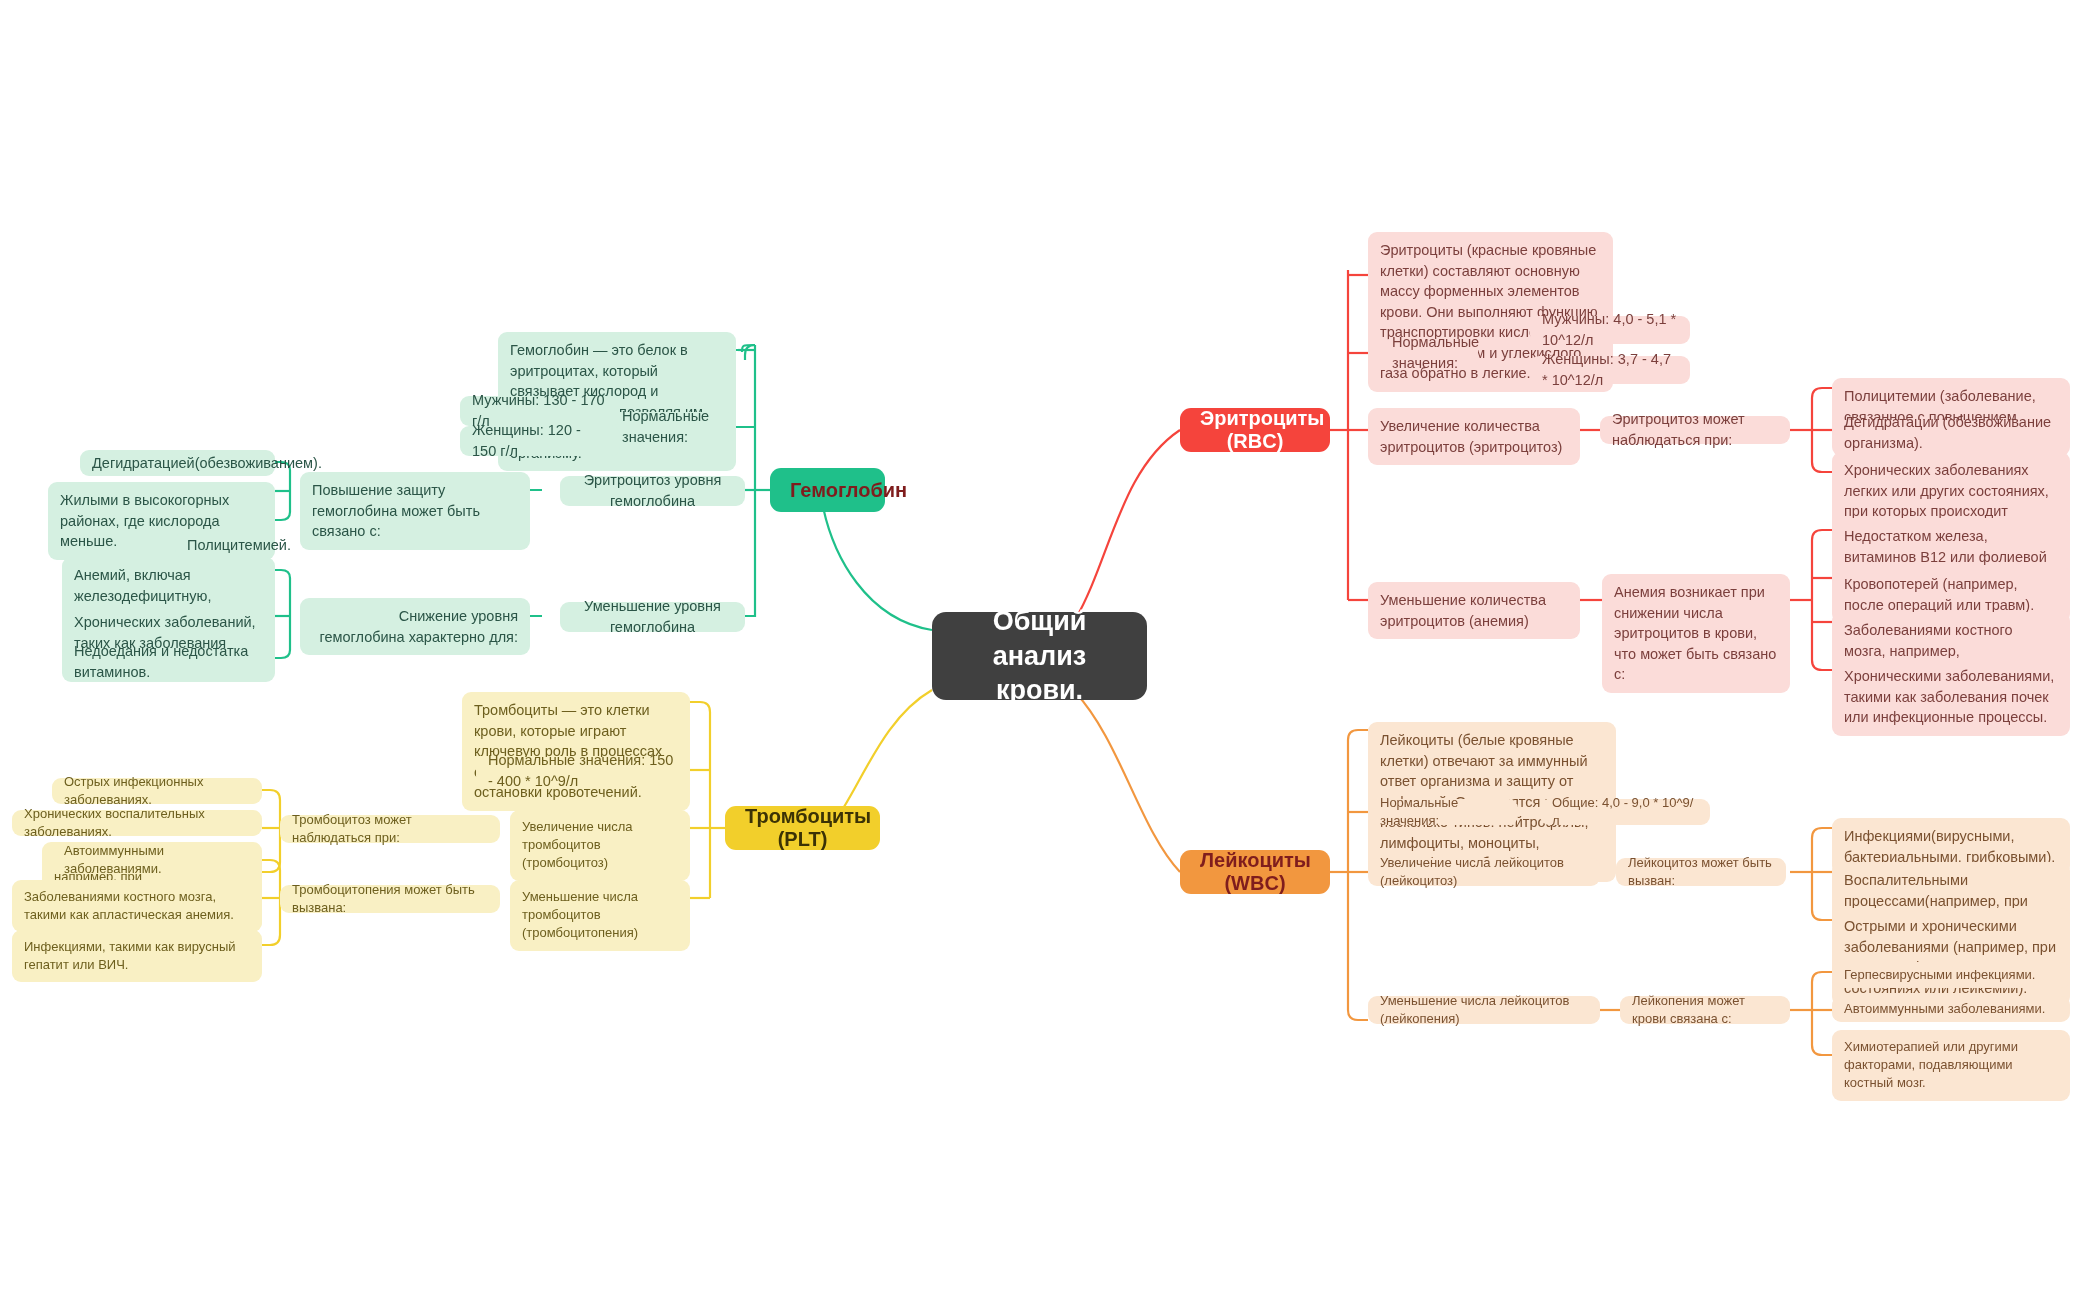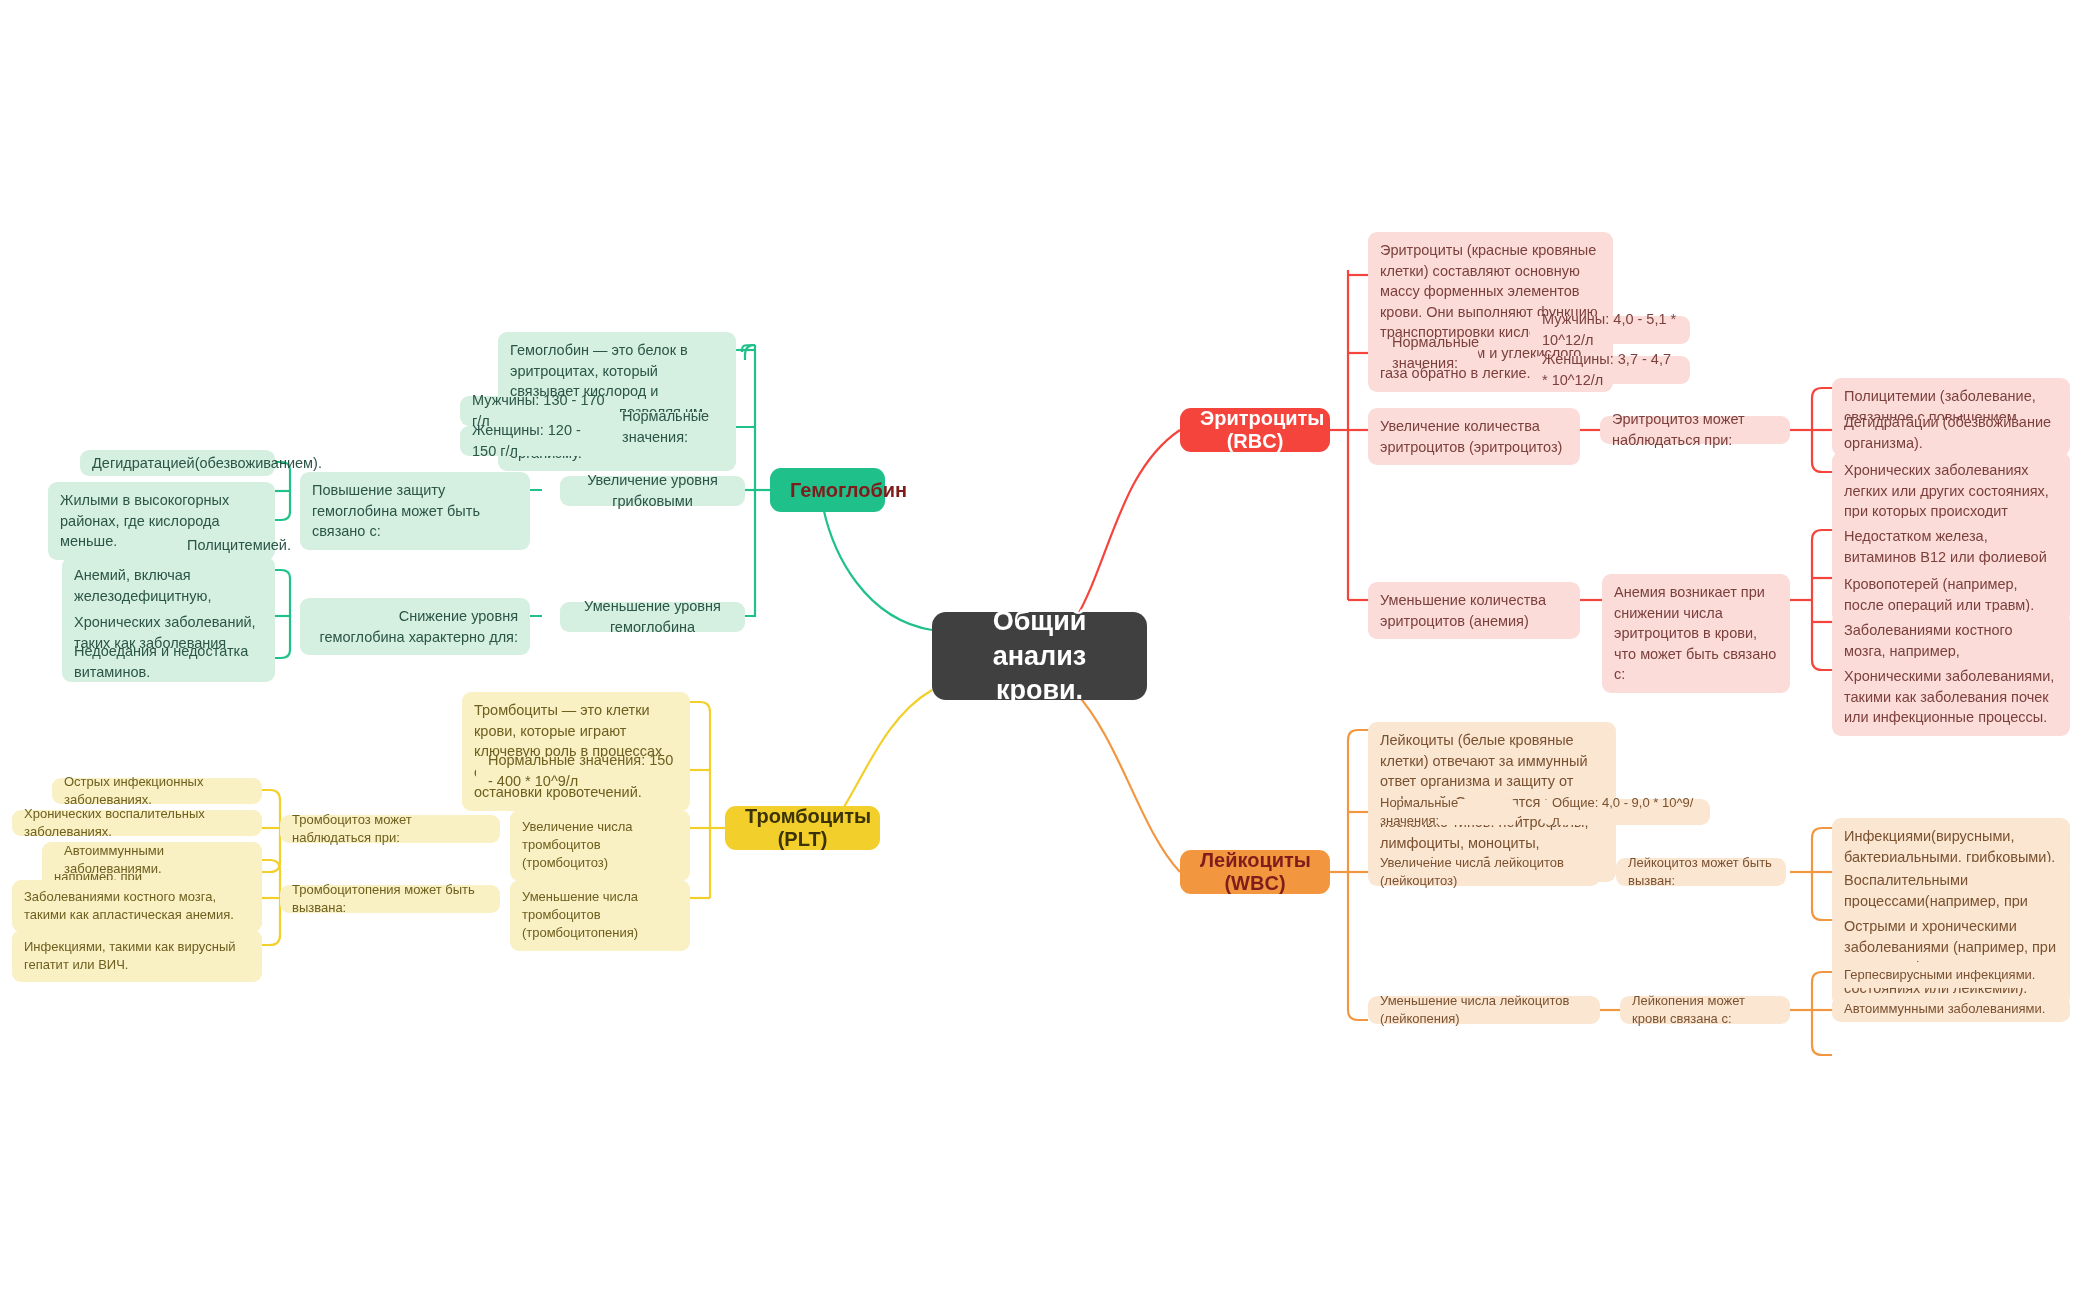--- a/index.html
+++ b/index.html
@@ -167,21 +167,21 @@
     <span class="txt">Нормальные значения:</span>
   </div>
   <div class="node leaf green" style="left:460px;top:396px;width:160px;height:30px;">
     <span class="txt">Мужчины: 130 - 170 г/л</span>
   </div>
   <div class="node leaf green" style="left:460px;top:426px;width:160px;height:30px;">
     <span class="txt">Женщины: 120 - 150 г/л</span>
   </div>
 
   <div class="node leaf green" style="left:560px;top:476px;width:185px;height:30px;justify-content:center;text-align:center;">
-    <span class="txt">Увеличение уровня грибковыми</span>
+    <span class="txt">Эритроцитоз уровня гемоглобина</span>
   </div>
   <div class="node leaf green" style="left:300px;top:472px;width:230px;height:auto;">
     <span class="txt">Повышение защиту гемоглобина может быть связано с:</span>
   </div>
   <div class="node leaf green" style="left:80px;top:450px;width:195px;height:26px;">
     <span class="txt">Дегидратацией(обезвоживанием).</span>
   </div>
   <div class="node leaf green" style="left:48px;top:482px;width:227px;height:auto;">
     <span class="txt">Жилыми в высокогорных районах, где кислорода меньше.</span>
   </div>
@@ -335,14 +335,17 @@
   </div>
   <div class="node leaf orange small" style="left:1620px;top:996px;width:170px;height:28px;">
     <span class="txt">Лейкопения может крови связана с:</span>
   </div>
   <div class="node leaf orange small" style="left:1832px;top:962px;width:238px;height:26px;">
     <span class="txt">Герпесвирусными инфекциями.</span>
   </div>
   <div class="node leaf orange small" style="left:1832px;top:996px;width:238px;height:26px;">
     <span class="txt">Автоиммунными заболеваниями.</span>
   </div>
+  <div class="node leaf orange small" style="left:1832px;top:1030px;width:238px;height:auto;">
+    <span class="txt">Химиотерапией или другими факторами, подавляющими костный мозг.</span>
+  </div>
 
 </div>
 
 </body></html>

